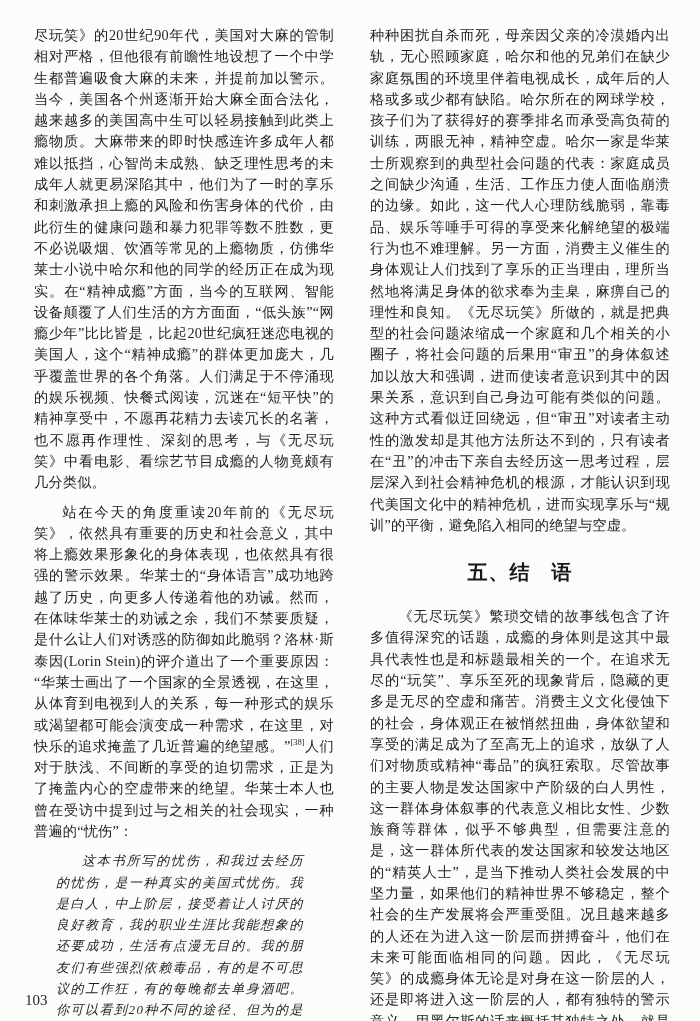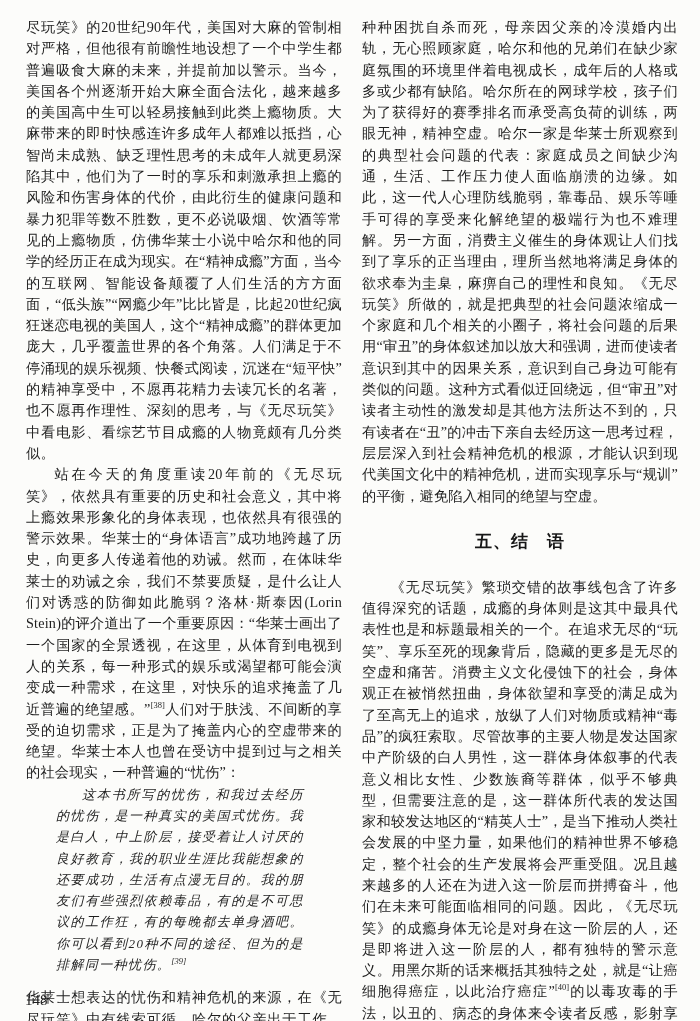--- a/index.html
+++ b/index.html
@@ -21,39 +21,39 @@
     width:652px;
     display:flex;
     gap:20px;
   }
   .col{
     width:316px;
     text-align:justify;
     text-justify:inter-ideograph;
   }
   .para{
-    margin:0;
+    margin:8px;
     font-size:14.2px;
     line-height:21.3px;
     letter-spacing:0.2px;
   }
   .para.indent{ text-indent:2em; }
   .quote{
     margin:0 38px 12px 30px;
     font-style:italic;
     font-size:13px;
     line-height:21.3px;
     letter-spacing:1.4px;
     text-indent:2em;
   }
   .section-heading{
     margin:24px 0 22px 0;
-    font-family:Liberation Mono, monospace;
+    font-family:Liberation Sans, sans-serif;
     font-weight:bold;
-    font-size:17px;
+    font-size:20px;
     line-height:24px;
     text-align:center;
     text-indent:0;
     letter-spacing:1px;
     color:#161616;
   }
   sup.ref{
     font-size:8.5px;
     line-height:0;
     vertical-align:super;
@@ -87,14 +87,14 @@
     <div class="col">
       <p class="para">种种困扰自杀而死，母亲因父亲的冷漠婚内出轨，无心照顾家庭，哈尔和他的兄弟们在缺少家庭氛围的环境里伴着电视成长，成年后的人格或多或少都有缺陷。哈尔所在的网球学校，孩子们为了获得好的赛季排名而承受高负荷的训练，两眼无神，精神空虚。哈尔一家是华莱士所观察到的典型社会问题的代表：家庭成员之间缺少沟通，生活、工作压力使人面临崩溃的边缘。如此，这一代人心理防线脆弱，靠毒品、娱乐等唾手可得的享受来化解绝望的极端行为也不难理解。另一方面，消费主义催生的身体观让人们找到了享乐的正当理由，理所当然地将满足身体的欲求奉为圭臬，麻痹自己的理性和良知。《无尽玩笑》所做的，就是把典型的社会问题浓缩成一个家庭和几个相关的小圈子，将社会问题的后果用“审丑”的身体叙述加以放大和强调，进而使读者意识到其中的因果关系，意识到自己身边可能有类似的问题。这种方式看似迂回绕远，但“审丑”对读者主动性的激发却是其他方法所达不到的，只有读者在“丑”的冲击下亲自去经历这一思考过程，层层深入到社会精神危机的根源，才能认识到现代美国文化中的精神危机，进而实现享乐与“规训”的平衡，避免陷入相同的绝望与空虚。</p>
       <h2 class="section-heading">五、结　语</h2>
       <p class="para indent">
         <span>《无尽玩笑》繁琐交错的故事线包含了许多值得深究的话题，成瘾的身体则是这其中最具代表性也是和标题最相关的一个。在追求无尽的“玩笑”、享乐至死的现象背后，隐藏的更多是无尽的空虚和痛苦。消费主义文化侵蚀下的社会，身体观正在被悄然扭曲，身体欲望和享受的满足成为了至高无上的追求，放纵了人们对物质或精神“毒品”的疯狂索取。尽管故事的主要人物是发达国家中产阶级的白人男性，这一群体身体叙事的代表意义相比女性、少数族裔等群体，似乎不够典型，但需要注意的是，这一群体所代表的发达国家和较发达地区的“精英人士”，是当下推动人类社会发展的中坚力量，如果他们的精神世界不够稳定，整个社会的生产发展将会严重受阻。况且越来越多的人还在为进入这一阶层而拼搏奋斗，他们在未来可能面临相同的问题。因此，《无尽玩笑》的成瘾身体无论是对身在这一阶层的人，还是即将进入这一阶层的人，都有独特的警示意义。用黑尔斯的话来概括其独特之处，就是“让癌细胞得癌症，以此治疗癌症”</span><sup class="ref">[40]</sup><span>的以毒攻毒的手法，以丑的、病态的身体来令读者反感，影射享受</span>
       </p>
     </div>
 
   </div>
 
-  <div class="page-number">148</div>
+  <div class="page-number">103</div>
 </div>
 
 </body></html>

